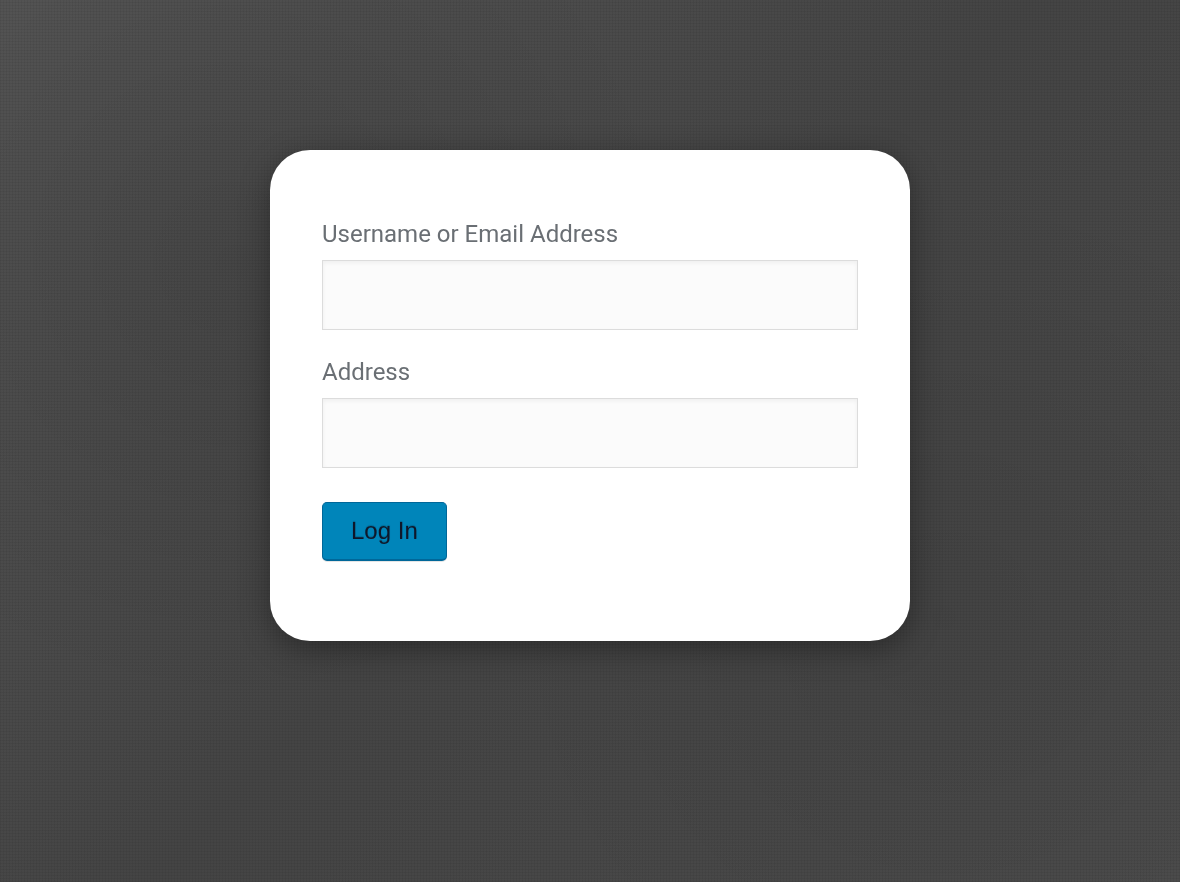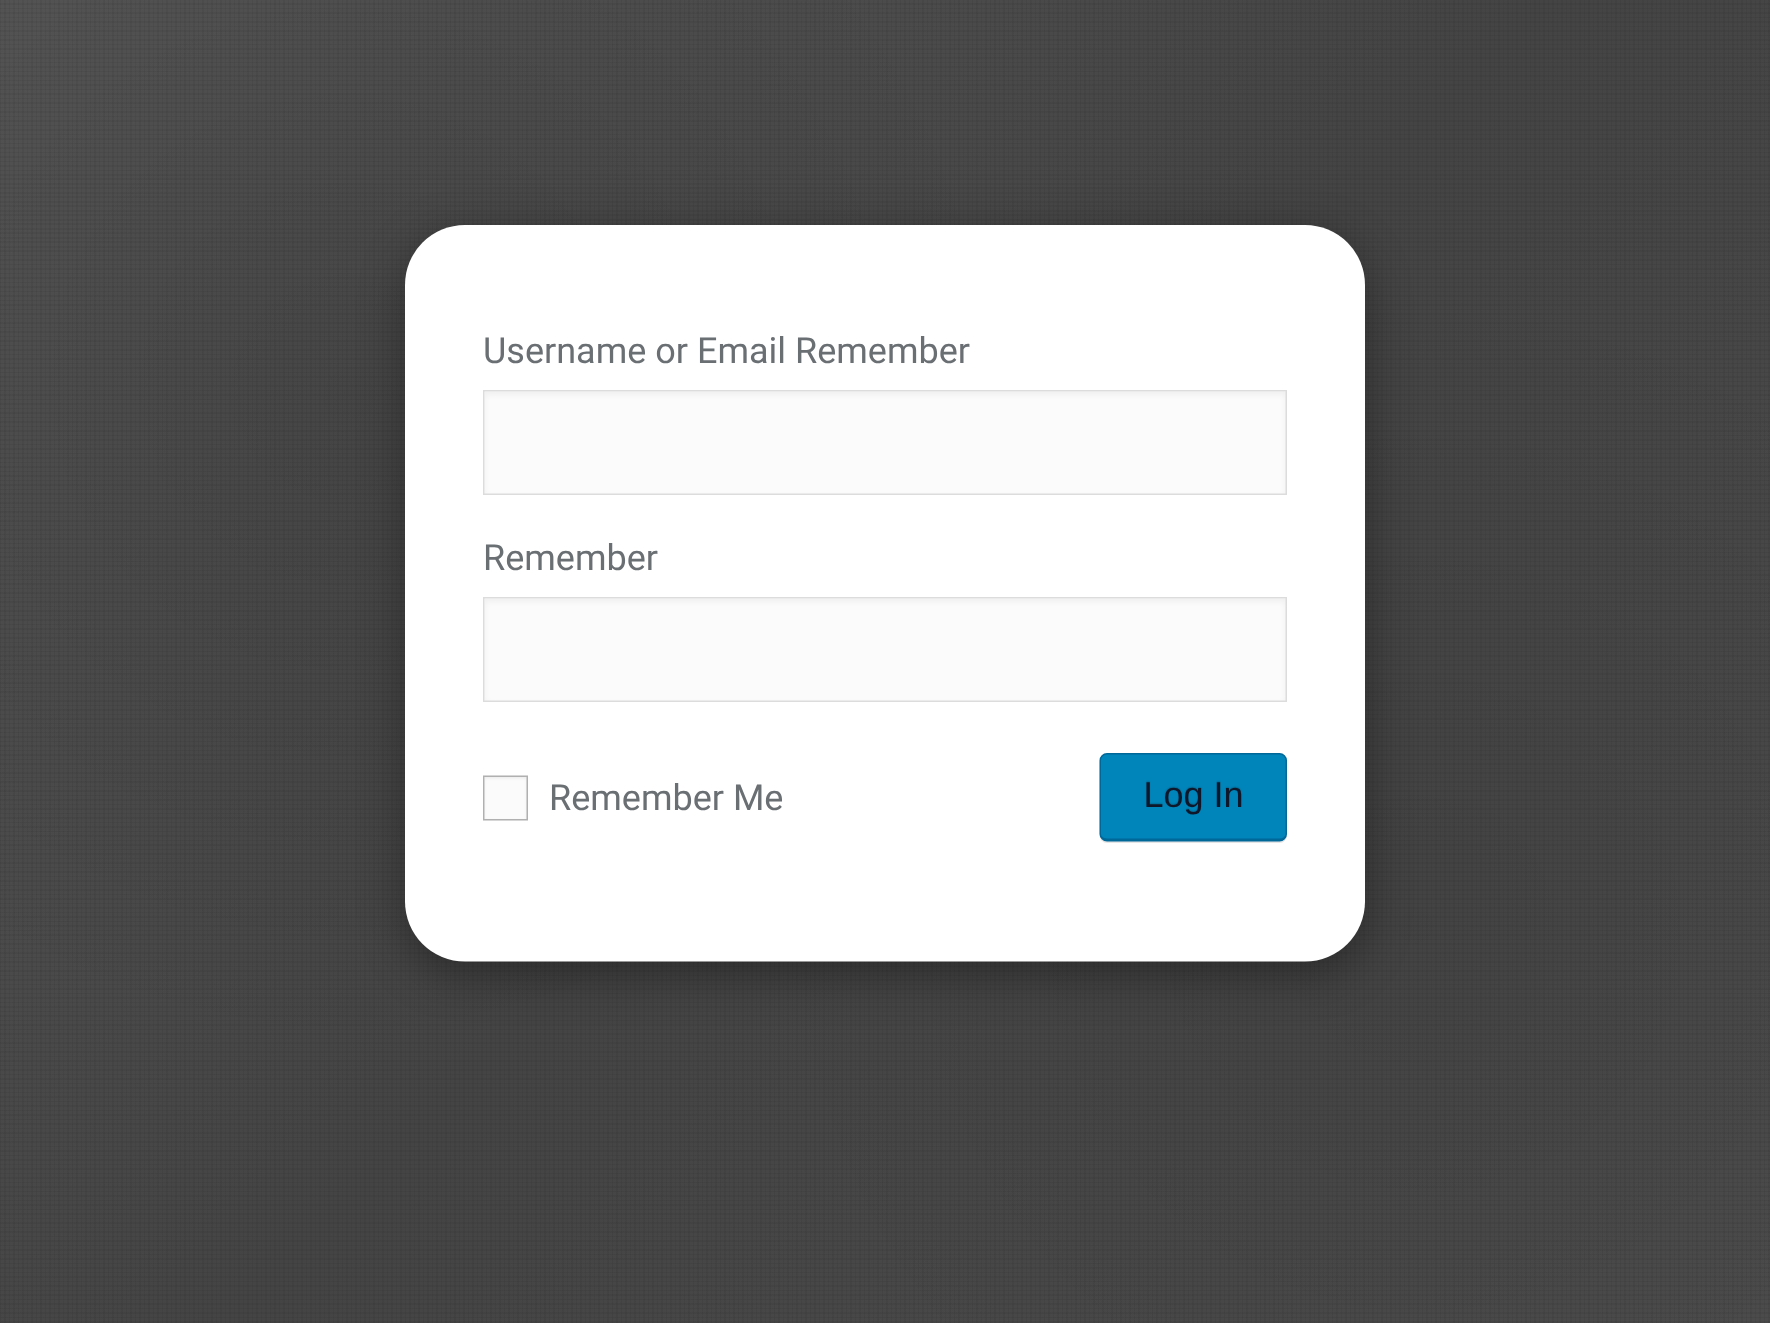--- a/index.html
+++ b/index.html
@@ -89,30 +89,26 @@
       text-shadow: 0 -1px 1px rgba(0,0,0,0.2);
       box-shadow: 0 1px 0 rgba(0,0,0,0.1);
     }
   </style>
 </head>
 <body>
 
 <div class="login-card">
 
   <div class="field-group">
-    <label class="field-label">Username or Email Remember</label>
+    <label class="field-label">Username or Email Address</label>
     <input type="text" class="text-input" value="" style="">
   </div>
 
   <div class="field-group">
-    <label class="field-label">Remember</label>
+    <label class="field-label">Address</label>
     <input type="password" class="text-input" value="" style="">
   </div>
 
   <div class="bottom-row">
-    <div class="remember-wrap">
-      <input type="checkbox" class="checkbox" style="">
-      <span class="remember-label">Remember Me</span>
-    </div>
     <button class="login-btn">Log In</button>
   </div>
 
 </div>
 
 </body></html>

